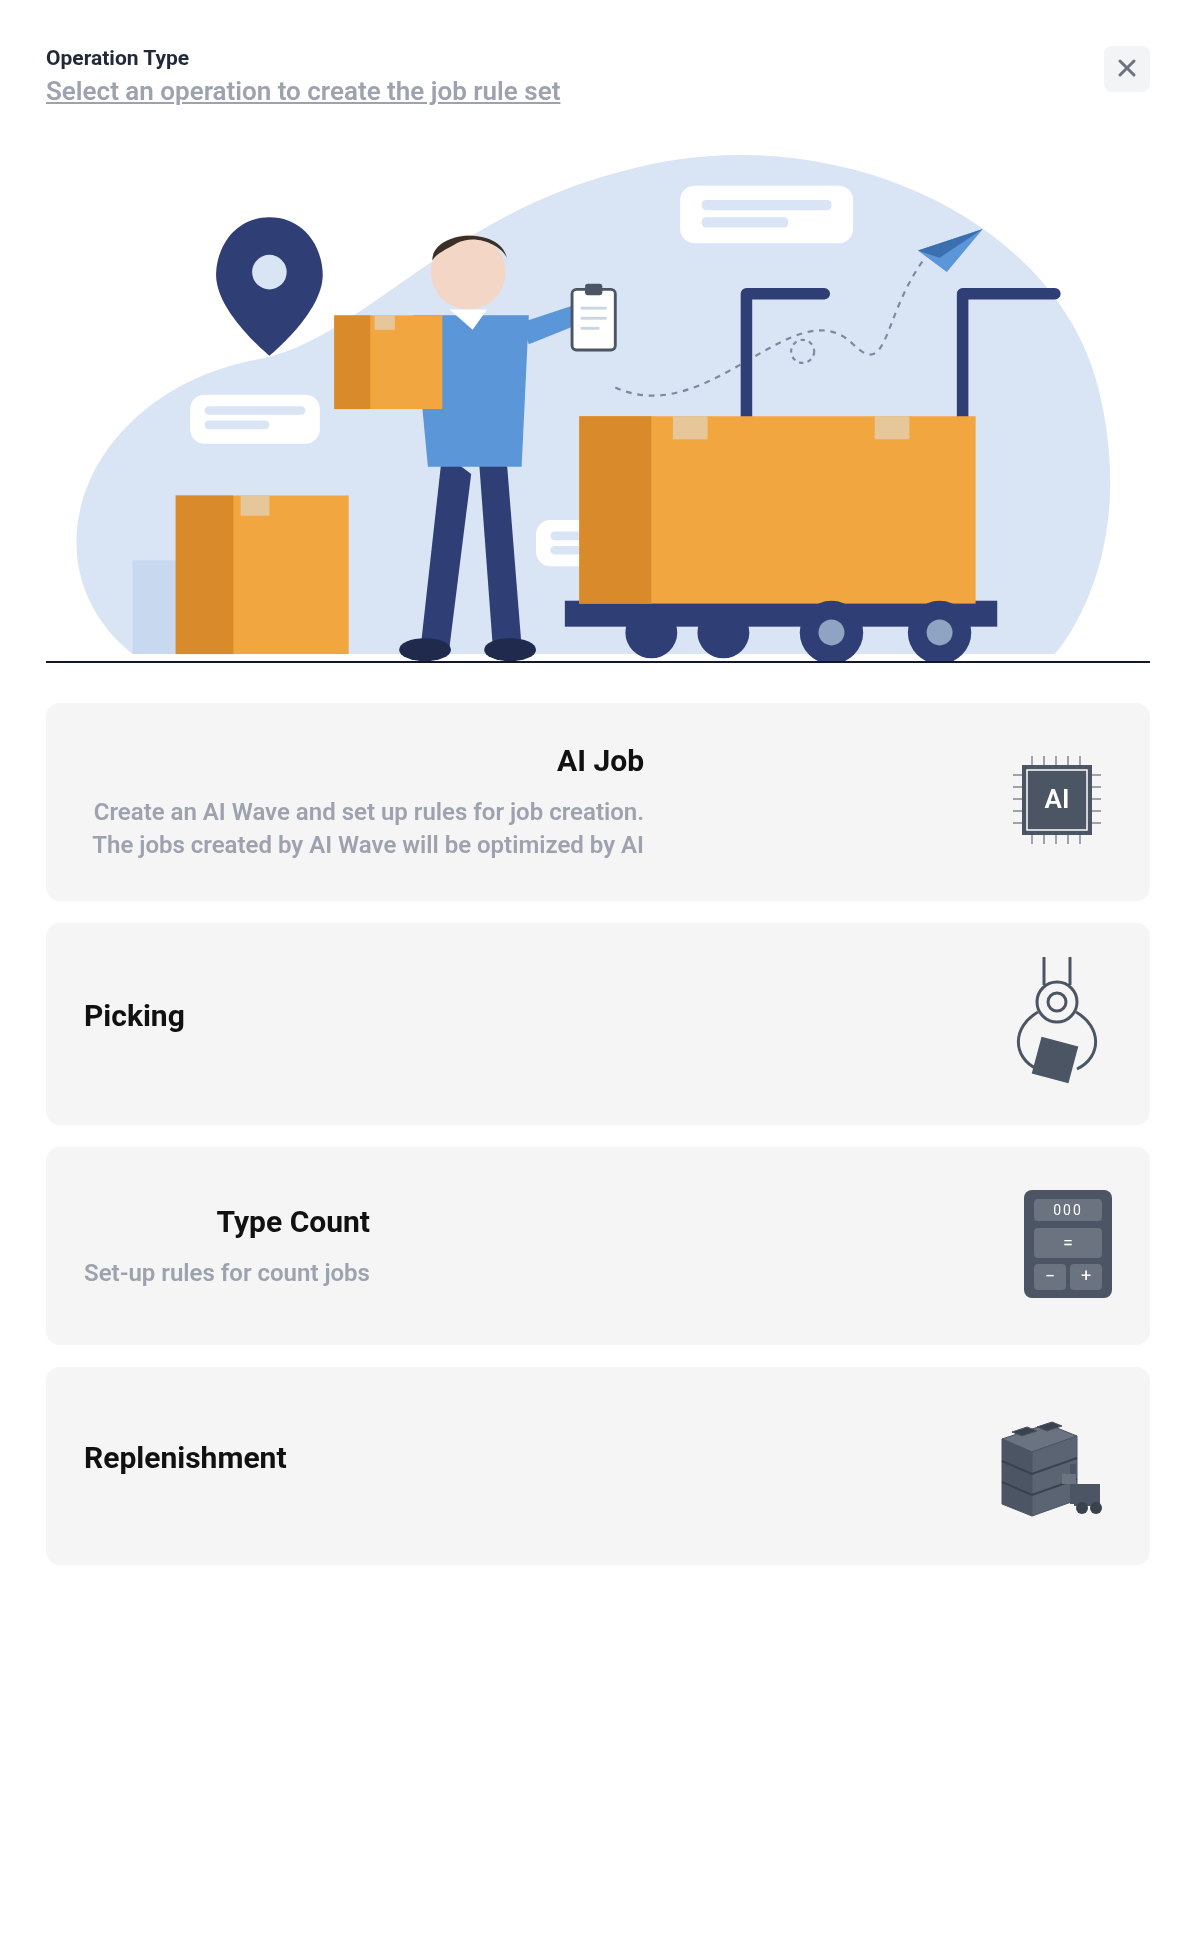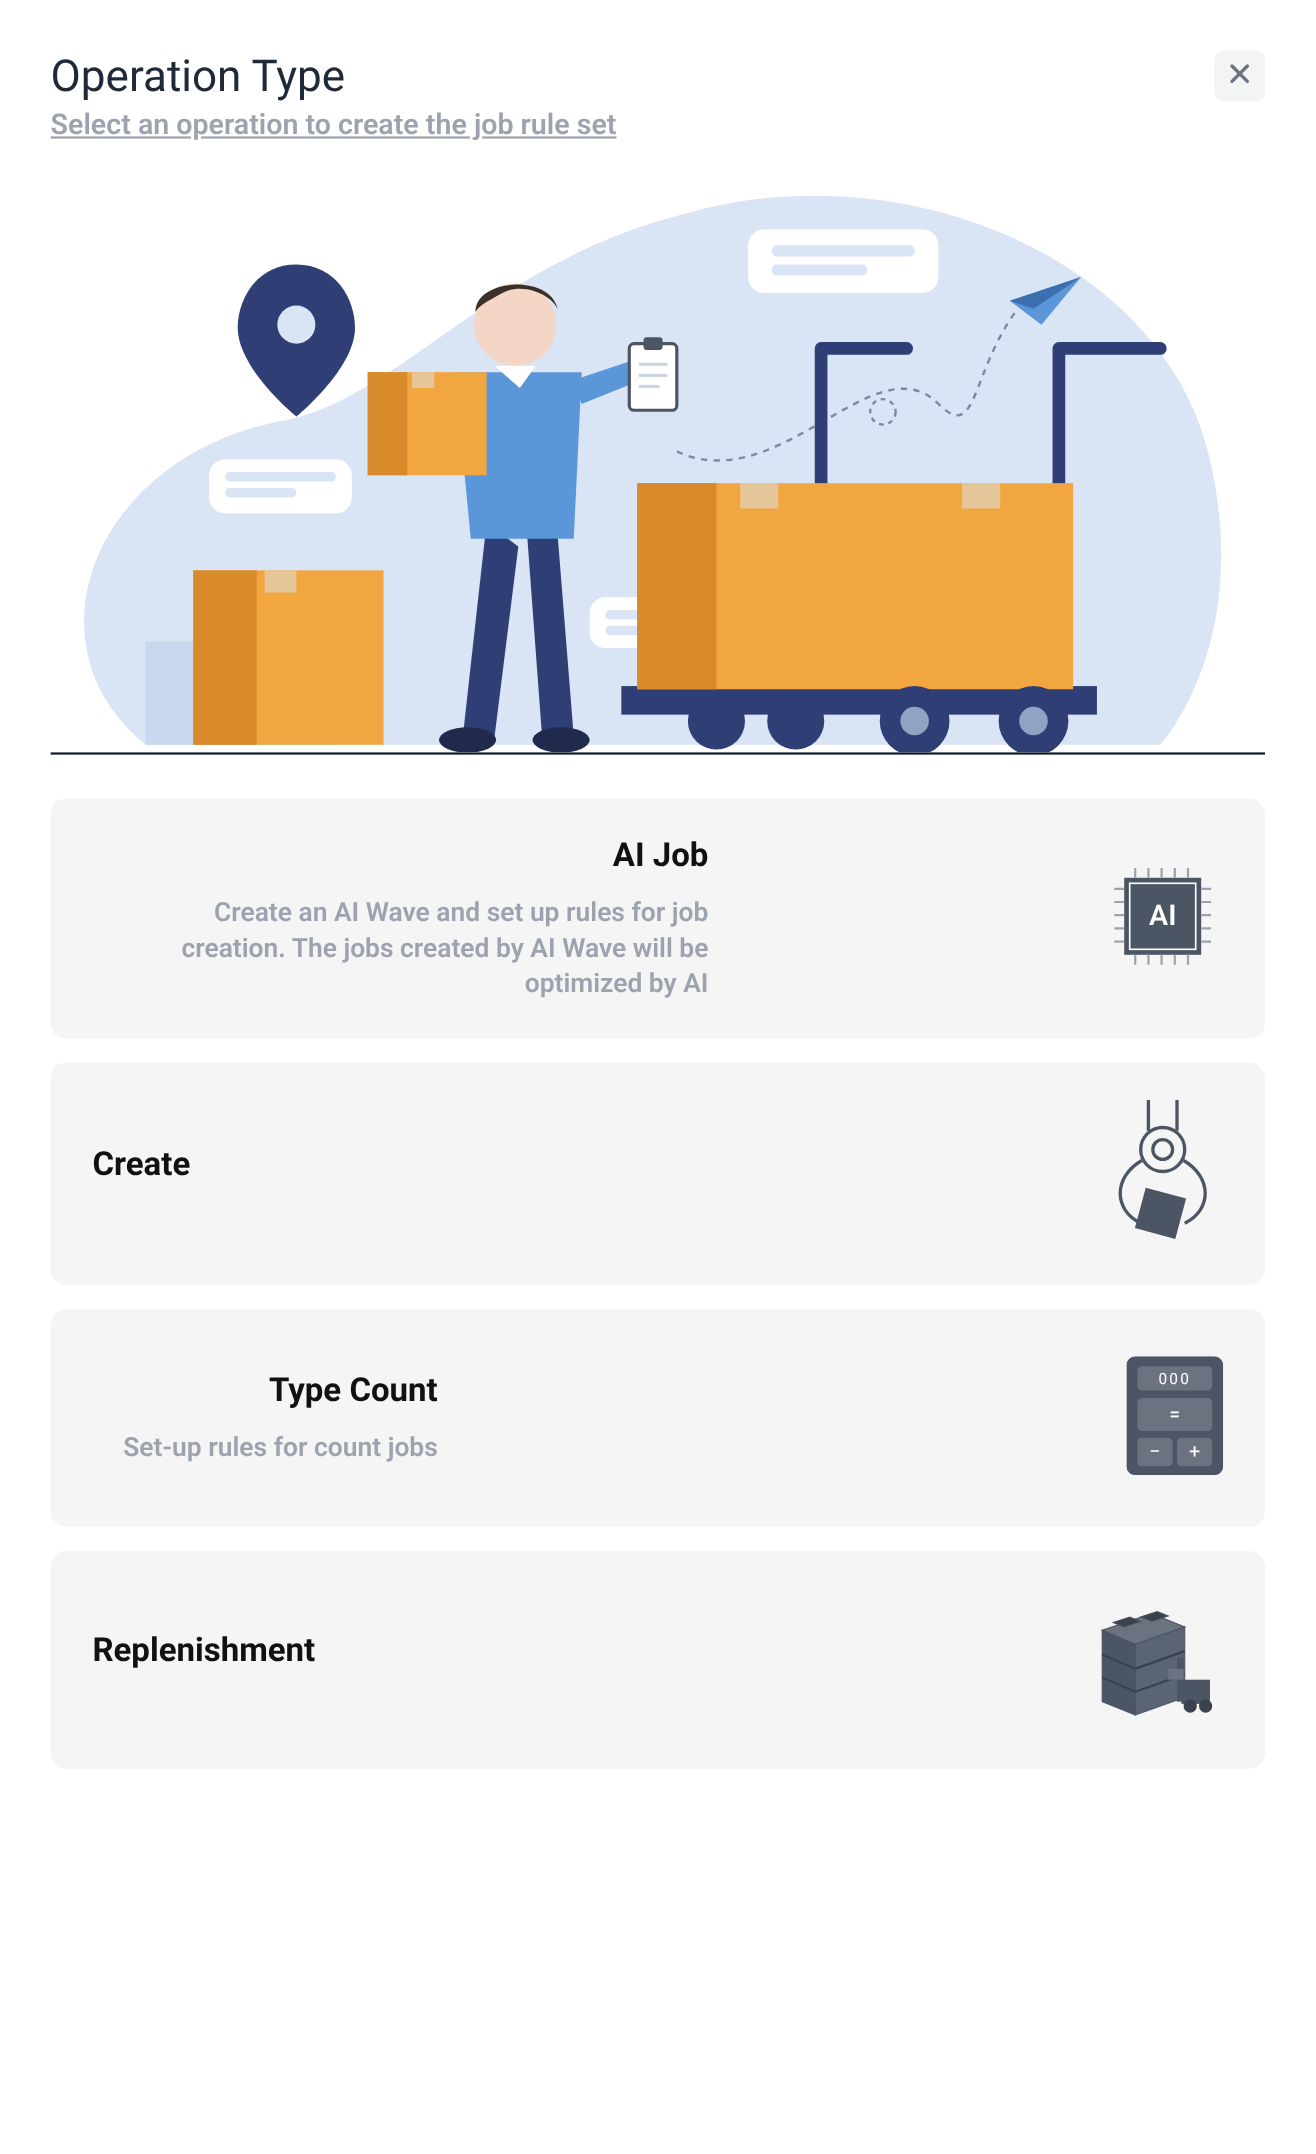--- a/index.html
+++ b/index.html
@@ -9,22 +9,22 @@
     width: 1196px;
     min-height: 1958px;
     padding: 46px;
   }
   .header-row {
     display: flex;
     justify-content: space-between;
     align-items: flex-start;
   }
   .title {
-    font-size: 40px;
-    font-weight: 400;
+    font-size: 21px;
+    font-weight: 700;
     color: #1f2937;
   }
   .subtitle {
     font-size: 26px;
     font-weight: 600;
     color: #9ca3af;
     margin-top: 6px;
     text-decoration: underline;
   }
   .close-btn {
@@ -62,21 +62,20 @@
     font-size: 30px;
     font-weight: 700;
     color: #111;
     margin-bottom: 18px;
   }
   .card-desc {
     font-size: 24px;
     font-weight: 600;
     color: #9ca3af;
     line-height: 1.35;
-    margin-left: 28px;
   }
   .card-icon { flex: 0 0 auto; }
 </style>
 </head>
 <body>
 
 <div class="header-row">
   <div>
     <h1 class="title">Operation Type</h1>
     <p class="subtitle">Select an operation to create the job rule set</p>
@@ -213,21 +212,21 @@
             <line x1="90" y1="49" x2="99" y2="49"></line>
             <line x1="90" y1="61" x2="99" y2="61"></line>
             <line x1="90" y1="73" x2="99" y2="73"></line>
         </g>
       </svg>
     </div>
   </div>
 
   <div class="card">
     <div class="card-text">
-      <div class="card-title">Create</div>
+      <div class="card-title">Picking</div>
     </div>
     <div class="card-icon">
       <svg width="110" height="130" viewBox="0 0 110 130">
         <line x1="42" y1="0" x2="42" y2="28" stroke="#4b5563" stroke-width="3"></line>
         <line x1="68" y1="0" x2="68" y2="28" stroke="#4b5563" stroke-width="3"></line>
         <circle cx="55" cy="45" r="20" fill="none" stroke="#4b5563" stroke-width="3"></circle>
         <circle cx="55" cy="45" r="9" fill="none" stroke="#4b5563" stroke-width="3"></circle>
         <path d="M36 55 C 10 70 10 100 35 112" fill="none" stroke="#4b5563" stroke-width="3"></path>
         <path d="M74 55 C 100 70 100 100 75 112" fill="none" stroke="#4b5563" stroke-width="3"></path>
         <rect x="34" y="84" width="38" height="38" transform="rotate(15 53 103)" fill="#4b5563"></rect>

